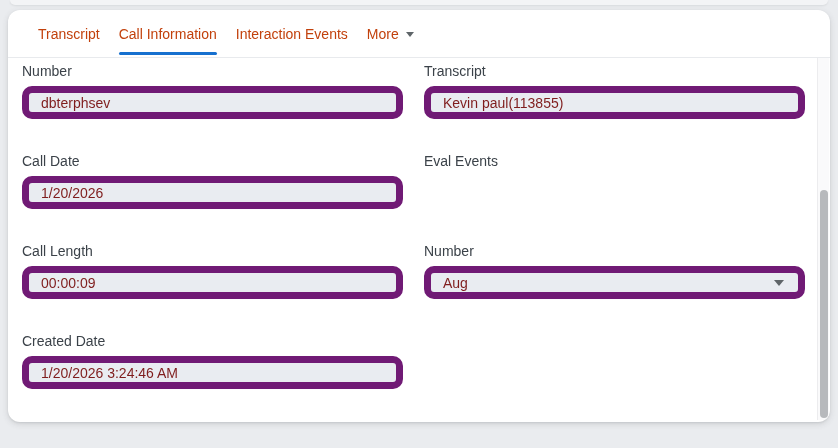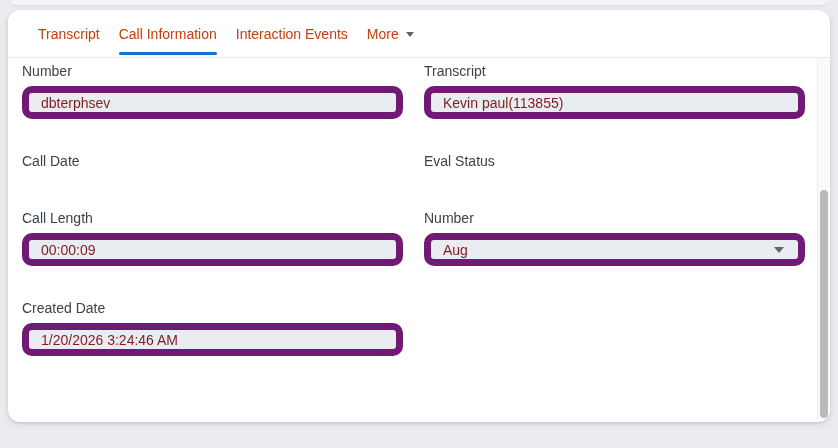--- a/index.html
+++ b/index.html
@@ -153,24 +153,25 @@
       <input class="input" readonly="" value="dbterphsev" style="">
     </div>
 
     <div class="field">
       <label>Transcript</label>
       <input class="input" readonly="" value="Kevin paul(113855)" style="">
     </div>
 
     <div class="field">
       <label>Call Date</label>
+      <input class="input" readonly="" value="1/20/2026" style="">
     </div>
 
     <div class="field">
-      <label>Eval Status</label>
+      <label>Eval Events</label>
     </div>
 
     <div class="field">
       <label>Call Length</label>
       <input class="input" readonly="" value="00:00:09" style="">
     </div>
 
     <div class="field">
       <label>Number</label>
       <div class="select">

